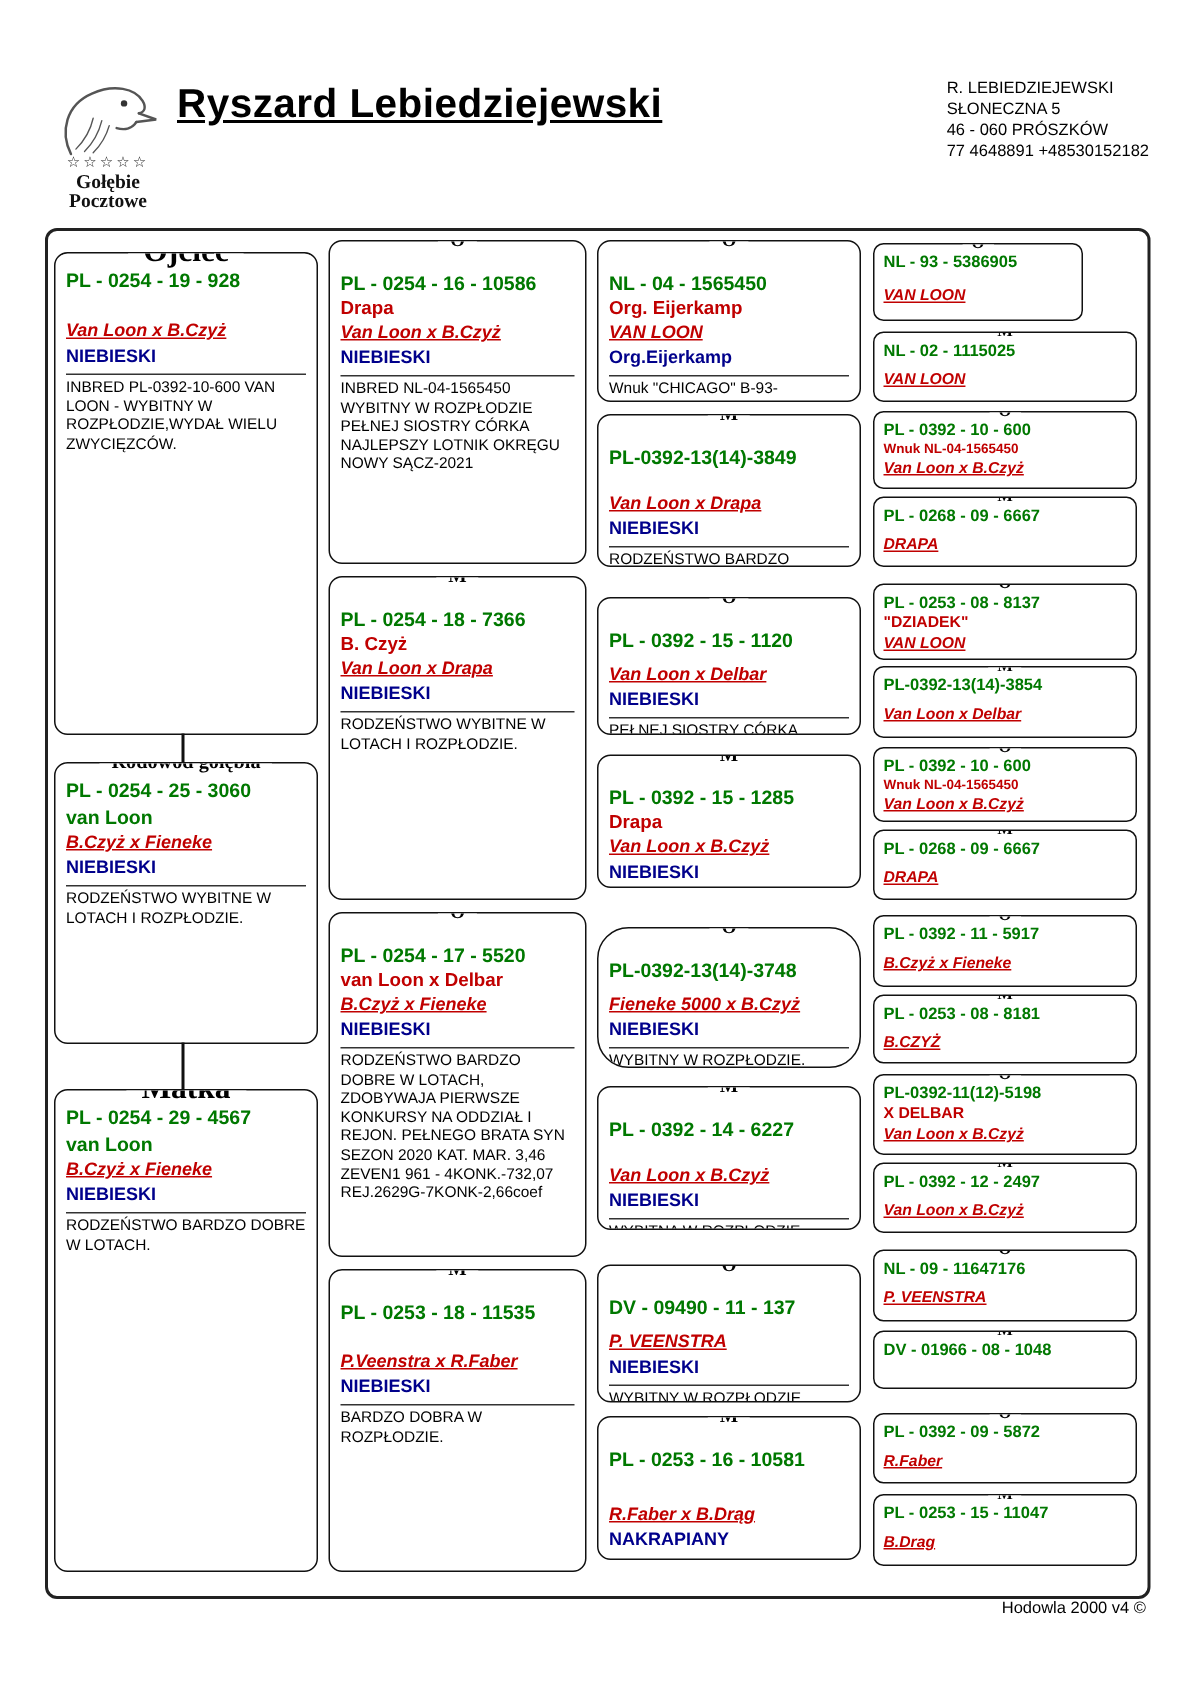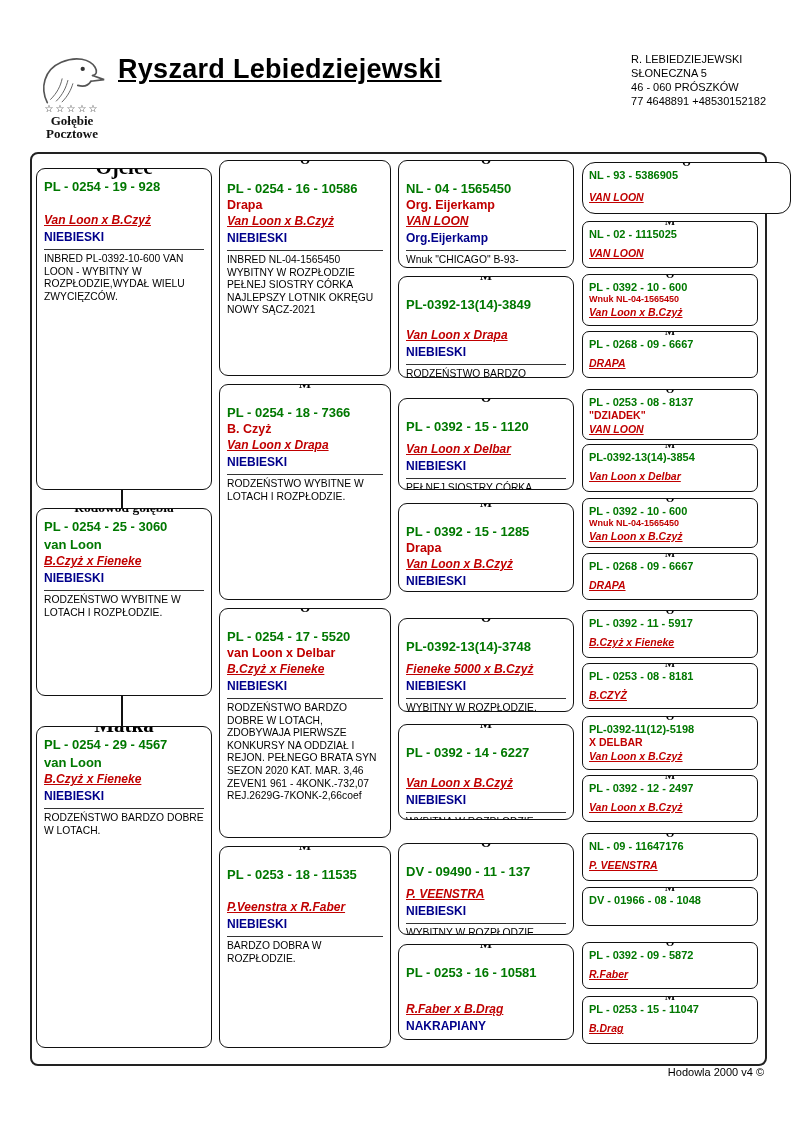--- a/index.html
+++ b/index.html
@@ -63,26 +63,26 @@
 
   .g2-0{left:219px;top:160px;width:172px;height:216px;}
   .g2-1{left:219px;top:384px;width:172px;height:216px;}
   .g2-2{left:219px;top:608px;width:172px;height:230px;}
   .g2-3{left:219px;top:846px;width:172px;height:202px;}
 
   .g3-0{left:398px;top:160px;width:176px;height:108px;}
   .g3-1{left:398px;top:276px;width:176px;height:102px;}
   .g3-2{left:398px;top:398px;width:176px;height:92px;}
   .g3-3{left:398px;top:503px;width:176px;height:89px;}
-  .g3-4{left:398px;top:618px;width:176px;height:94px;}
+  .g3-4{left:398px;top:618px;width:176px;height:94px;border-radius:21px;}
   .g3-5{left:398px;top:724px;width:176px;height:96px;}
   .g3-6{left:398px;top:843px;width:176px;height:92px;}
   .g3-7{left:398px;top:944px;width:176px;height:96px;}
 
-  .g4-0 {left:582px;top:162px;width:209px;height:52px;border-radius:13px;}
+  .g4-0 {left:582px;top:162px;width:140px;height:52px;}
   .g4-1 {left:582px;top:221px;width:176px;height:47px;}
   .g4-2 {left:582px;top:274px;width:176px;height:52px;}
   .g4-3 {left:582px;top:331px;width:176px;height:47px;}
   .g4-4 {left:582px;top:389px;width:176px;height:51px;}
   .g4-5 {left:582px;top:444px;width:176px;height:48px;}
   .g4-6 {left:582px;top:498px;width:176px;height:50px;}
   .g4-7 {left:582px;top:553px;width:176px;height:47px;}
   .g4-8 {left:582px;top:610px;width:176px;height:48px;}
   .g4-9 {left:582px;top:663px;width:176px;height:46px;}
   .g4-10{left:582px;top:716px;width:176px;height:54px;}

